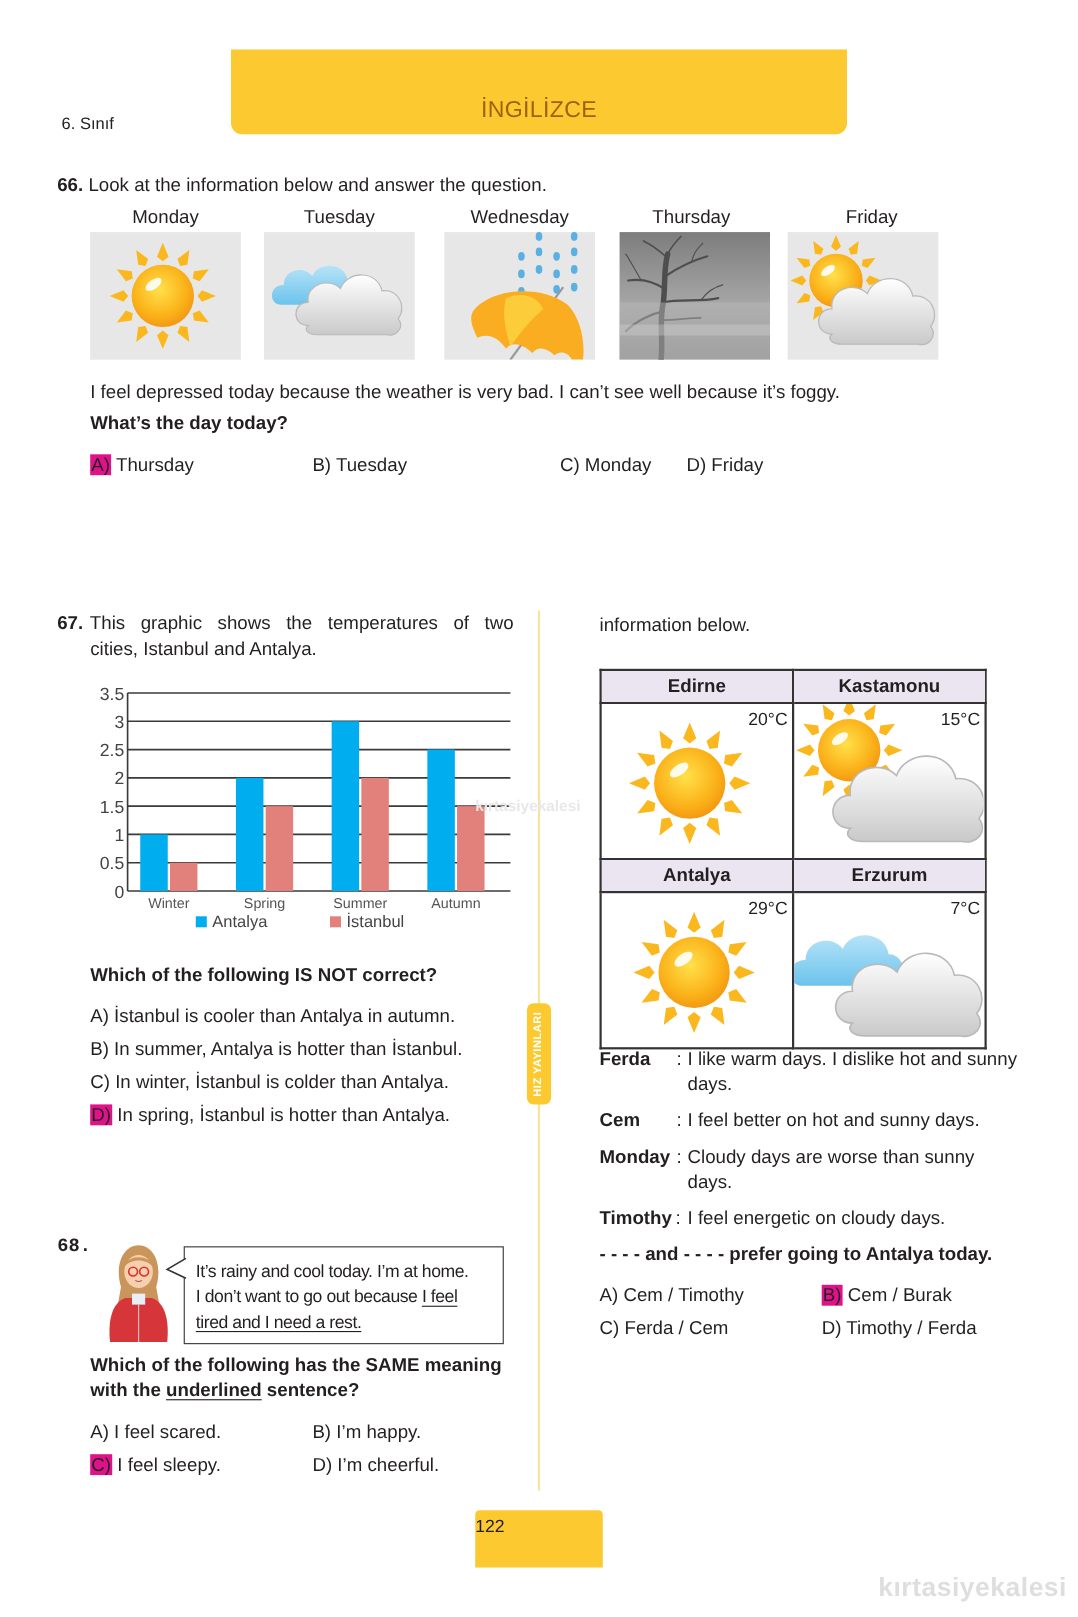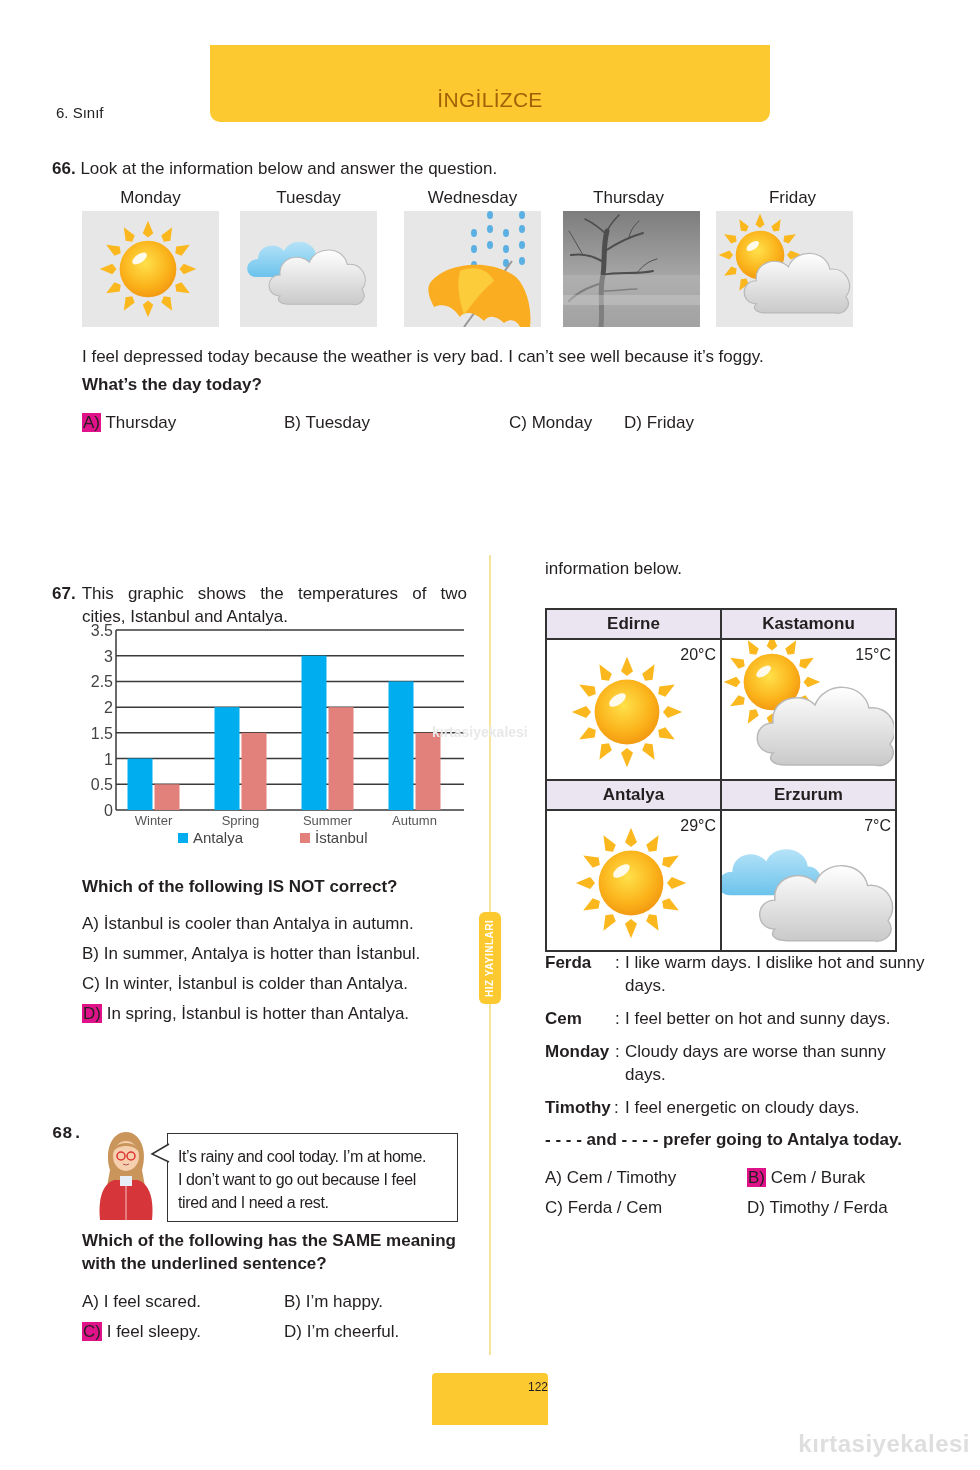--- a/index.html
+++ b/index.html
@@ -20,34 +20,34 @@
   .opt { font-size: 17px; text-align: center; }
   .mark { background: #e0128a; color: #231f20; padding: 0 1px; }
 
   .chart svg text { font-family: "Liberation Sans", sans-serif; }
 
   .divider { left: 489px; top: 555px; width: 2px; height: 800px; background: #f5e49a; }
   .hiz { left: 479px; top: 912px; width: 22px; height: 92px; background: #fdc930; border-radius: 6px; color: #fff; font-size: 10px; font-weight: bold; writing-mode: vertical-rl; transform: rotate(180deg); text-align: center; line-height: 22px; letter-spacing: 0.5px; }
 
   .speech { left: 167px; top: 1133px; width: 291px; height: 89px; border: 1.5px solid #333; background: #fff; }
   .speech-text { left: 178px; top: 1145px; width: 275px; font-size: 16px; line-height: 23px; letter-spacing: -0.4px; }
-  .ul { text-underline-offset: 3px; }
+  .ul { text-decoration: underline; text-underline-offset: 3px; }
 
   .city-table { left: 545px; top: 608px; width: 352px; border: 2px solid #333; border-collapse: collapse; }
   .city-table td { border: 2px solid #333; padding: 0; position: relative; }
   .city-head { height: 30px; background: #ebe5f2; text-align: center; font-weight: bold; font-size: 17px; line-height: 28px; }
   .city-cell { height: 135px; }
   .temp { position: absolute; right: 4px; top: 6px; font-size: 16px; }
 
   .person-row { font-size: 17px; line-height: 23px; }
   .pname { font-weight: bold; position: absolute; left: 0; top: 0; }
   .pcolon { position: absolute; left: 70px; top: 0; }
   .ptext { position: absolute; left: 80px; top: 0; width: 310px; }
 
-  .pagebox { left: 432px; top: 1373px; width: 116px; height: 52px; background: #fdc930; border-radius: 4px 4px 0 0; text-align: right; font-size: 12px; padding-top: 7px; }
+  .pagebox { left: 432px; top: 1373px; width: 116px; height: 52px; background: #fdc930; border-radius: 4px 4px 0 0; text-align: left; font-size: 16px; padding-top: 7px; }
   .wm { right: 10px; top: 1430px; font-size: 24px; font-weight: bold; color: #dedede; letter-spacing: 0.5px; }
   .wm2 { left: 432px; top: 724px; font-size: 14px; font-weight: bold; color: #e8e8e8; }
 </style>
 </head>
 <body>
 
 <svg width="0" height="0" style="position:absolute">
   <defs>
     <radialGradient id="sunG" cx="45%" cy="40%" r="60%">
       <stop offset="0%" stop-color="#ffe14a"></stop>
@@ -170,21 +170,21 @@
 </div>
 
 <div class="abs txt17" style="left:82px; top:345px;">I feel depressed today because the weather is very bad. I can’t see well because it’s foggy.</div>
 <div class="abs txt17" style="left:82px; top:373px; font-weight:bold;">What’s the day today?</div>
 
 <div class="abs opt" style="left:82px; top:413px;"><span class="mark">A)</span> <span>Thursday</span></div>
 <div class="abs opt" style="left:284px; top:413px;"><span>B)</span> <span>Tuesday</span></div>
 <div class="abs opt" style="left:462px; top:413px;margin-left:47px;"><span>C)</span> <span>Monday</span></div>
 <div class="abs opt" style="left:624px; top:413px;"><span>D)</span> <span>Friday</span></div>
 
-<div class="abs txt17" style="left:52px; top:582px; width:415px;">
+<div class="abs txt17" style="left:52px; top:555px; width:415px;">
   <div style="display:flex; justify-content:space-between;">
     <span class="qnum" style="margin-right:6px;">67.</span>
     <span style="flex:1; text-align:justify; text-align-last:justify;">This graphic shows the temperatures of two</span>
   </div>
   <div style="padding-left:30px;">cities, Istanbul and Antalya.</div>
 </div>
 
 <div class="abs chart" style="left:70px; top:615px; width:410px; height:245px;">
   <svg id="chart-svg" width="410" height="245">
       <line x1="46" x2="394" y1="195" y2="195" stroke="#3a3a3a" stroke-width="1.5"></line>

